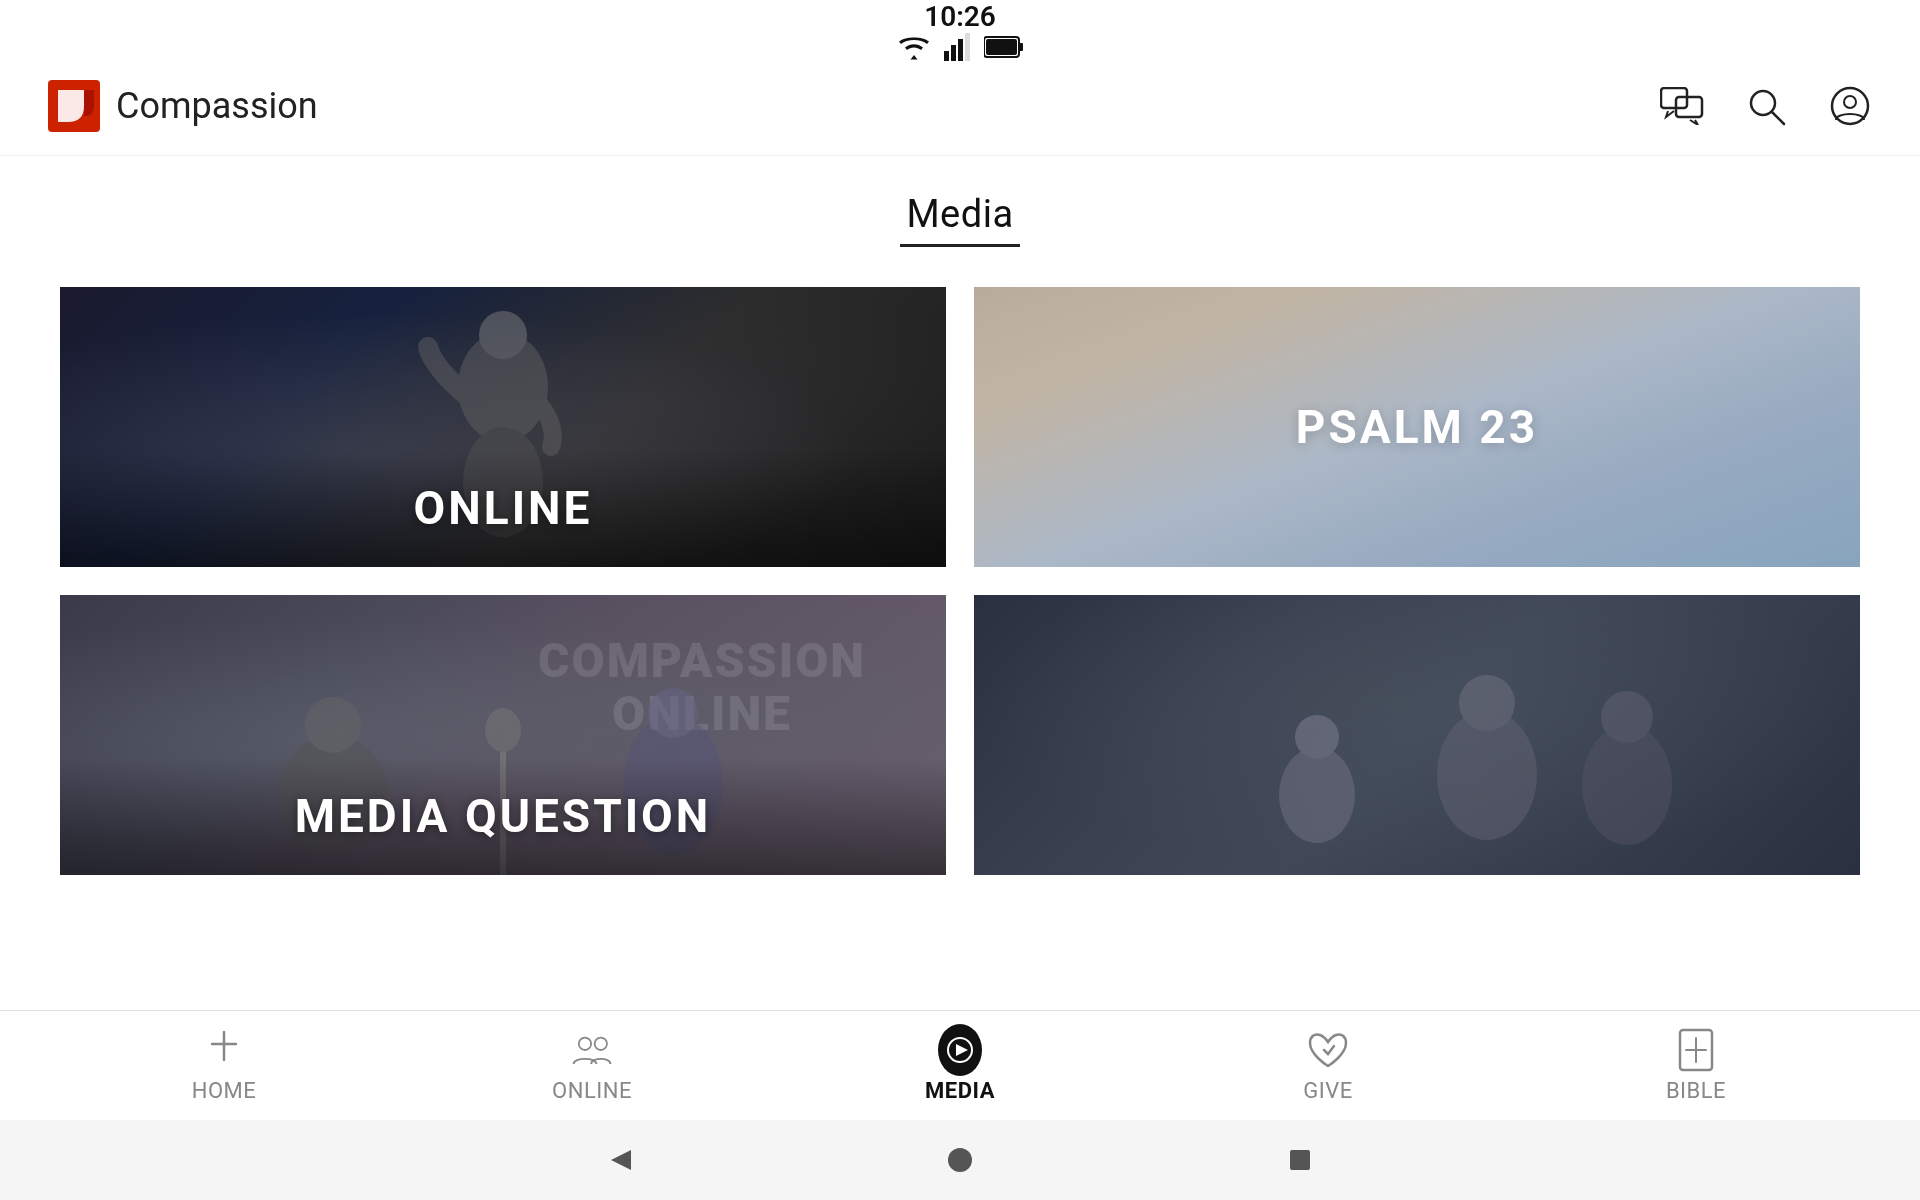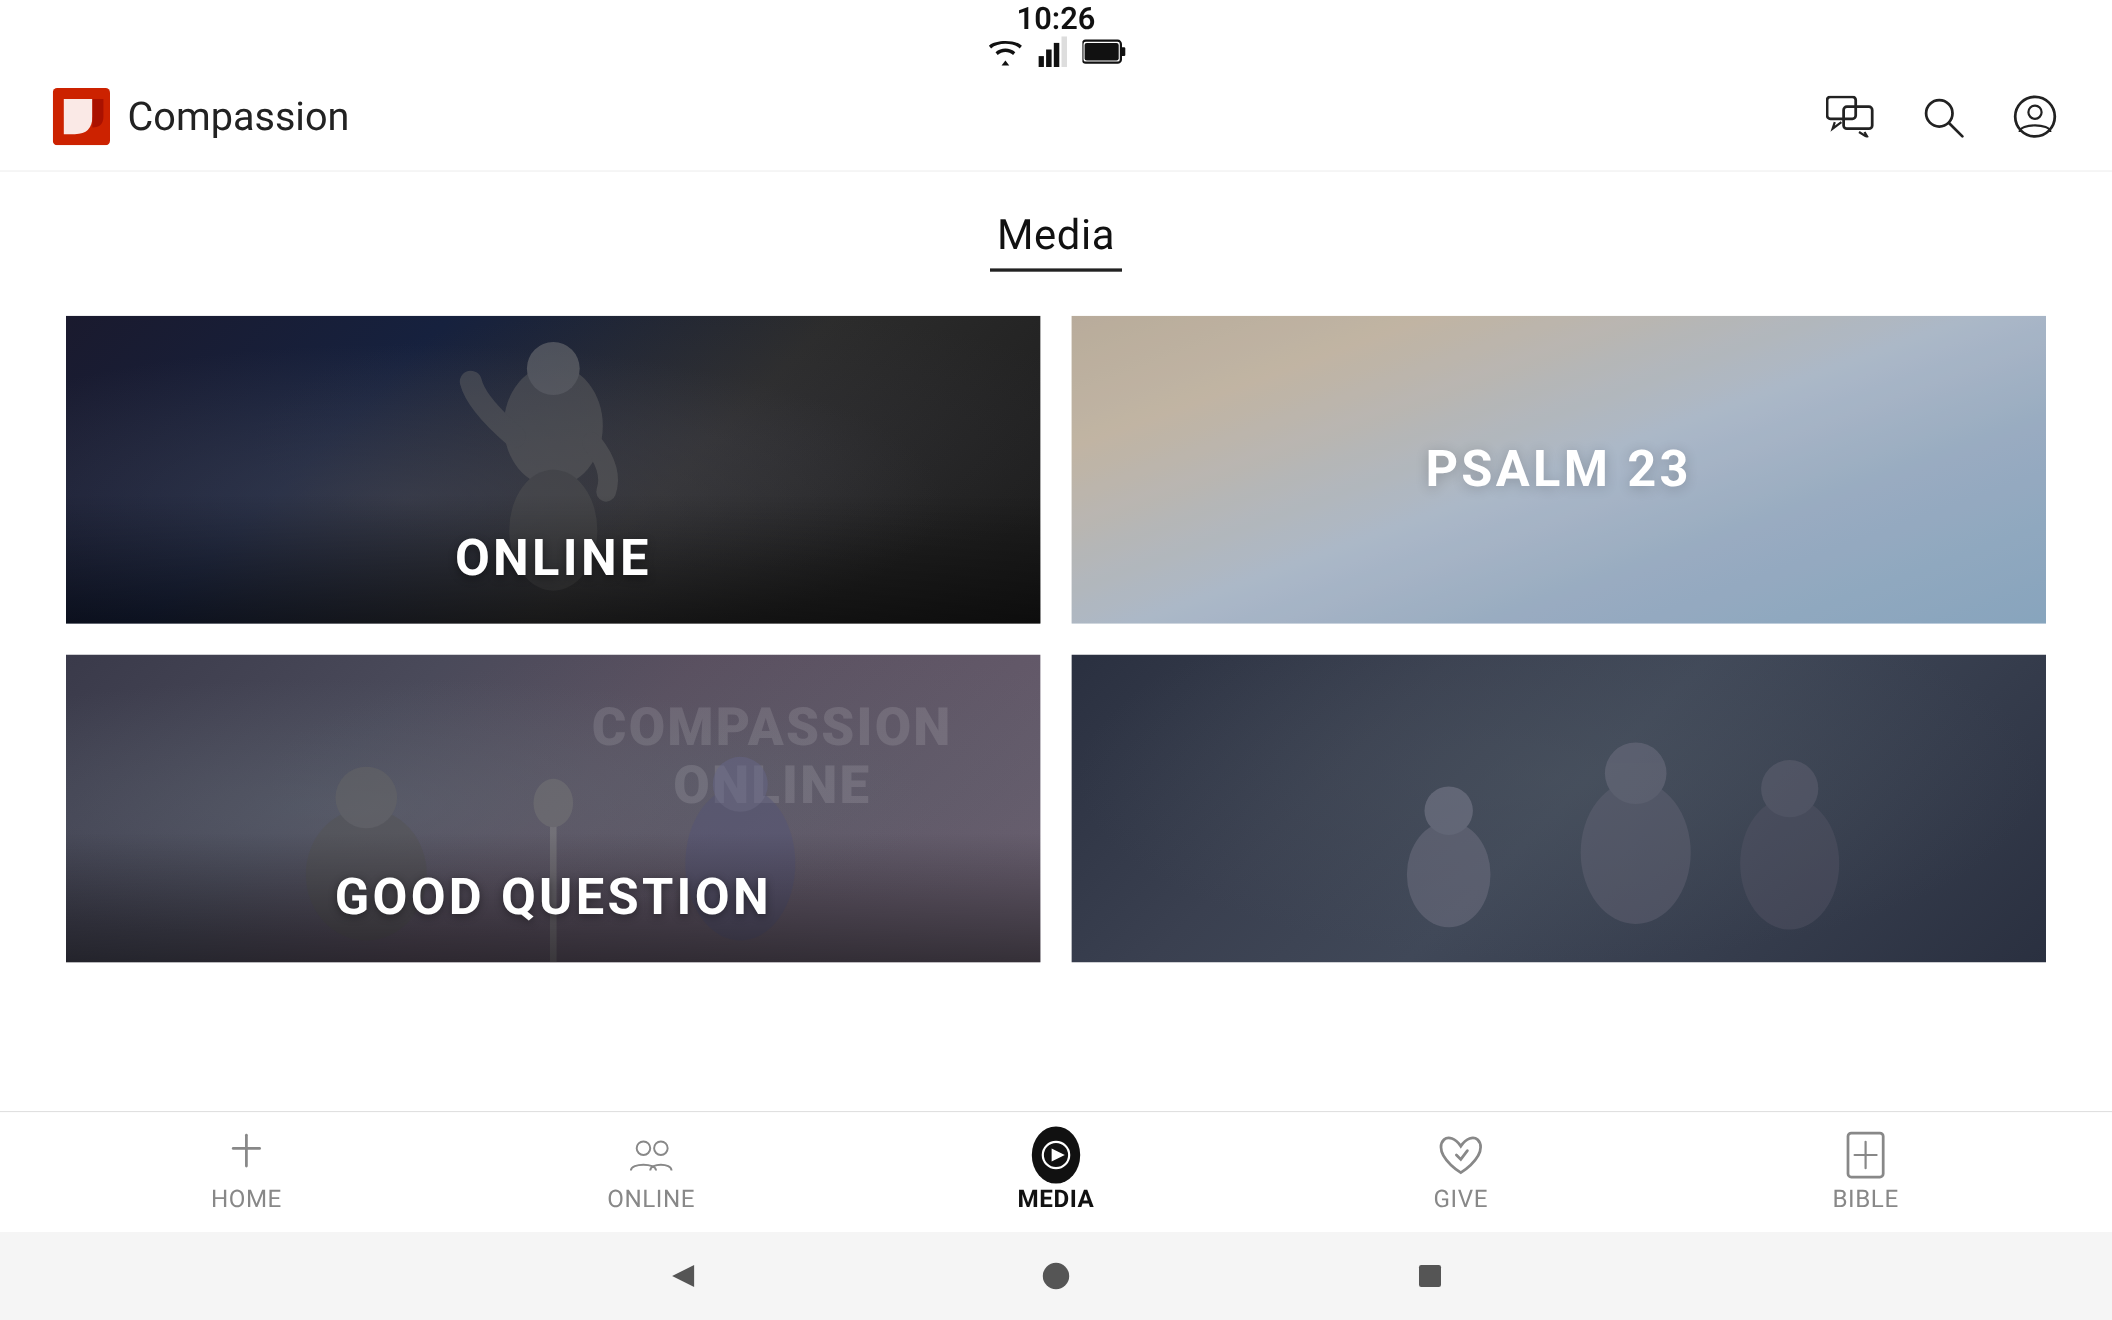--- a/index.html
+++ b/index.html
@@ -375,21 +375,21 @@
         <ellipse cx="180" cy="120" rx="55" ry="60" fill="#555"></ellipse>
         <circle cx="180" cy="50" r="28" fill="#666"></circle>
 
         <ellipse cx="520" cy="110" rx="50" ry="70" fill="#557"></ellipse>
         <circle cx="520" cy="38" r="25" fill="#668"></circle>
 
         <line x1="350" y1="40" x2="350" y2="200" stroke="#888" stroke-width="6"></line>
         <ellipse cx="350" cy="55" rx="18" ry="22" fill="#777"></ellipse>
       </svg>
       <div class="card-label">
-        <span class="card-text">GOOD QUESTION</span>
+        <span class="card-text">MEDIA QUESTION</span>
       </div>
     </div>
   </div>
 
   <div class="media-card">
     <div class="media-card-bg card-stories">
 
       <svg style="position:absolute;bottom:0;left:0;right:0;opacity:0.45;" width="100%" height="220" viewBox="0 0 700 220">
 
         <ellipse cx="250" cy="140" rx="38" ry="48" fill="#778"></ellipse>

